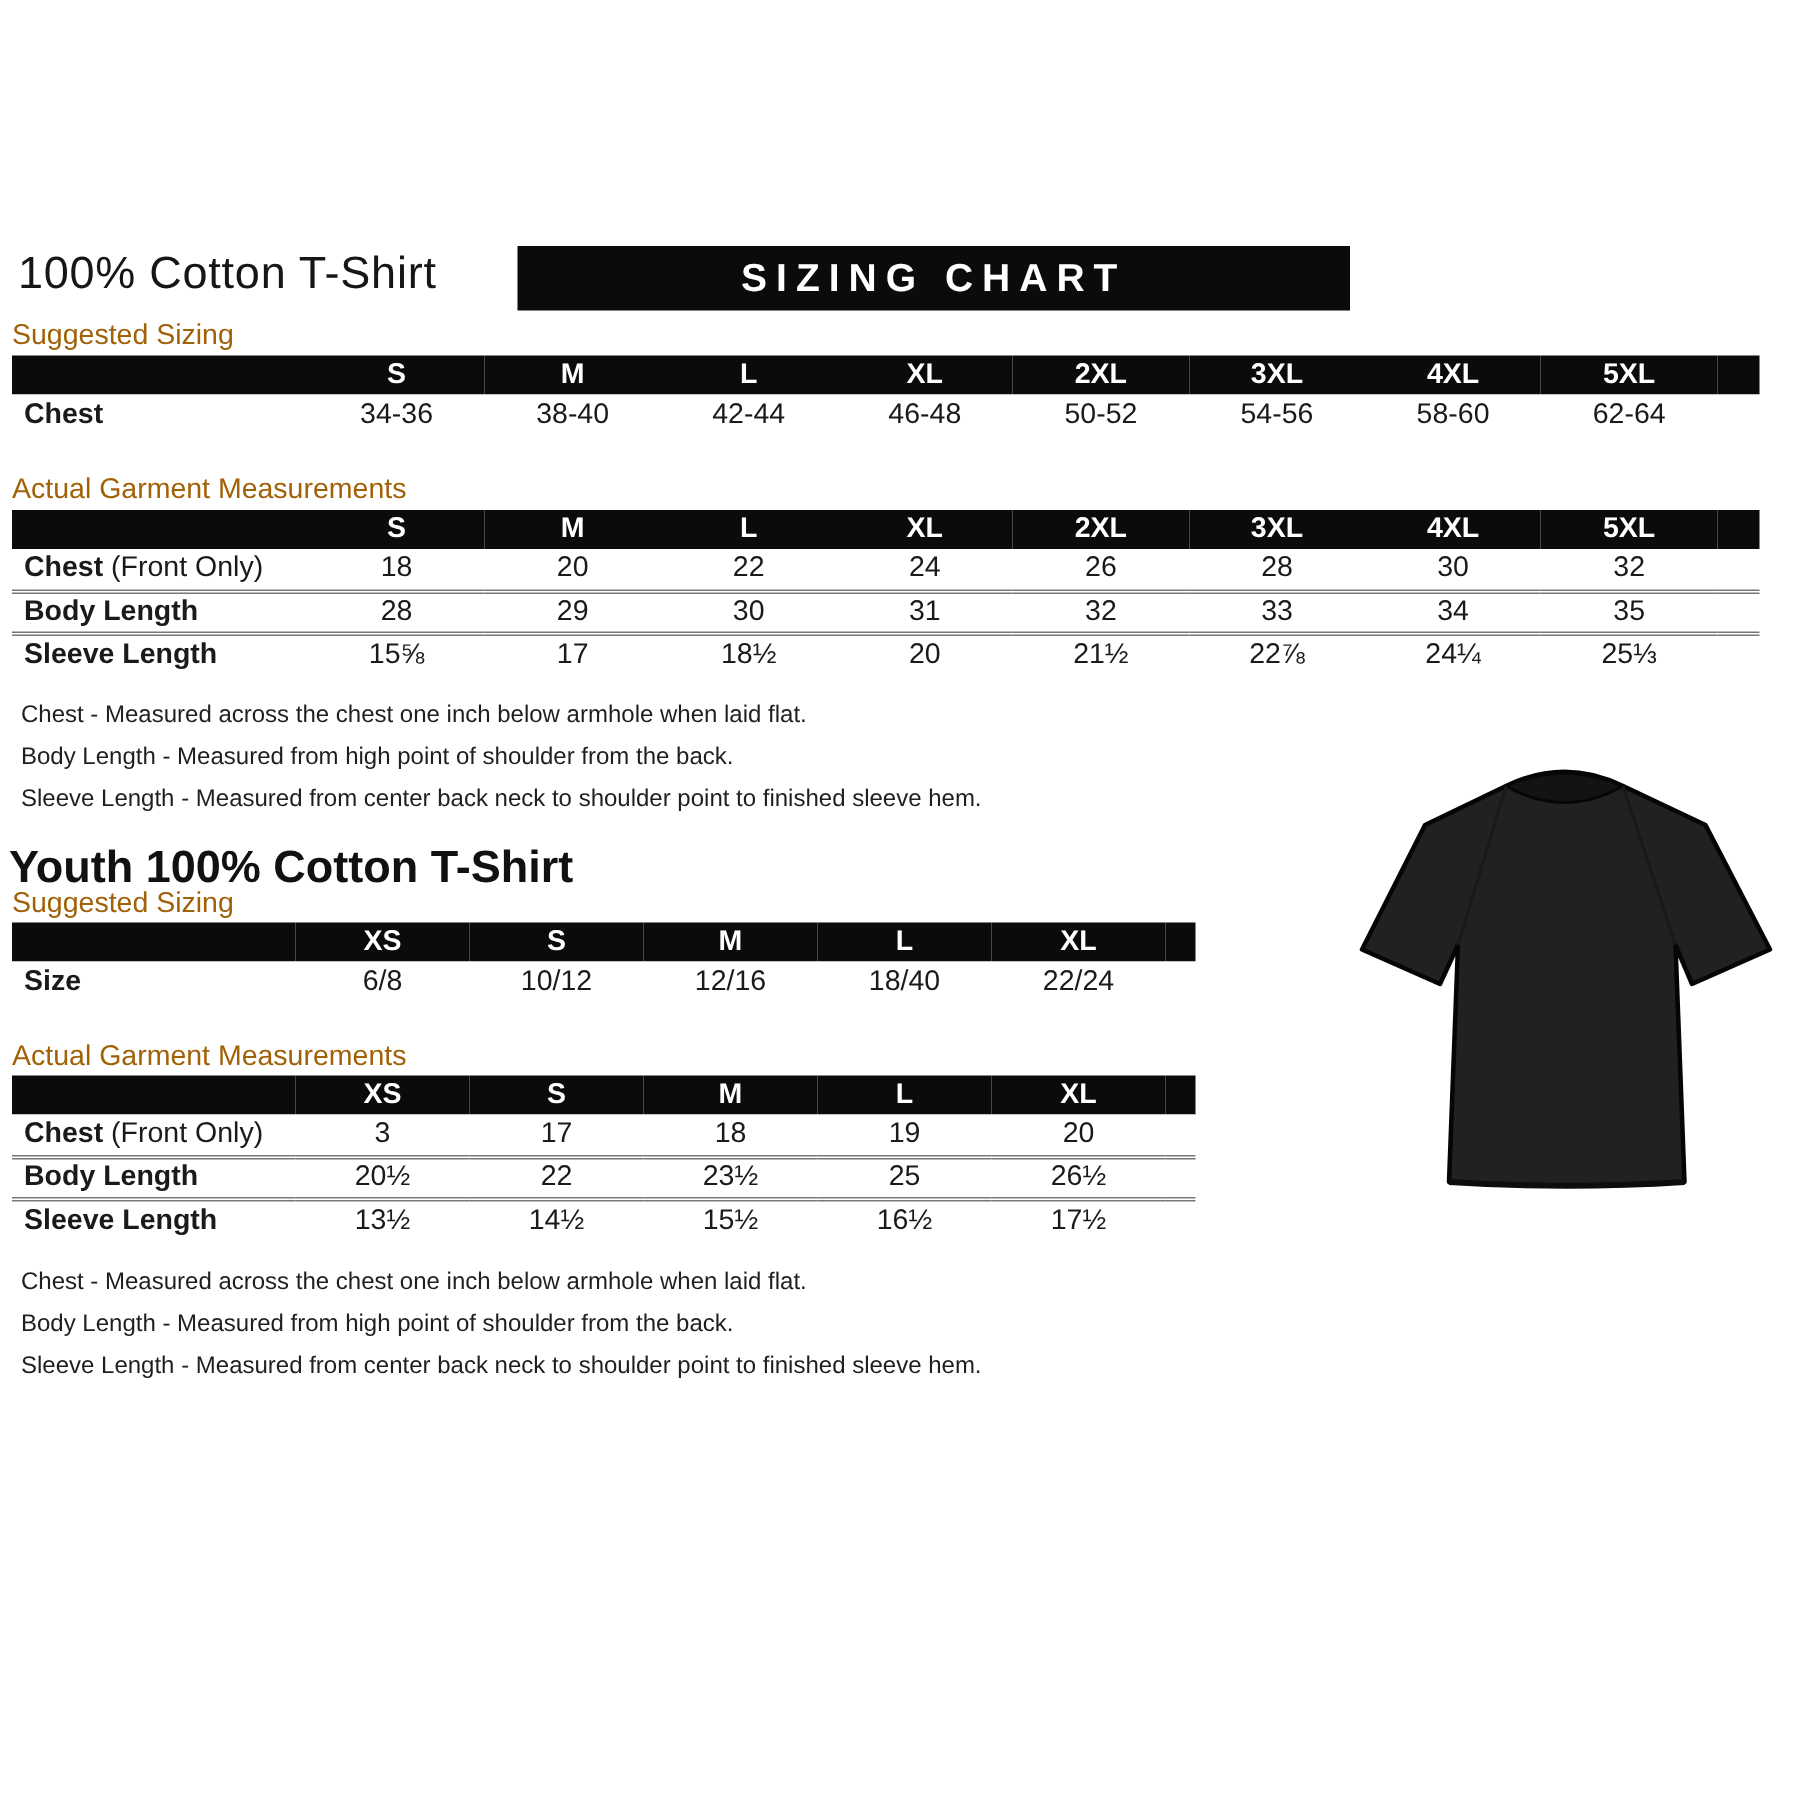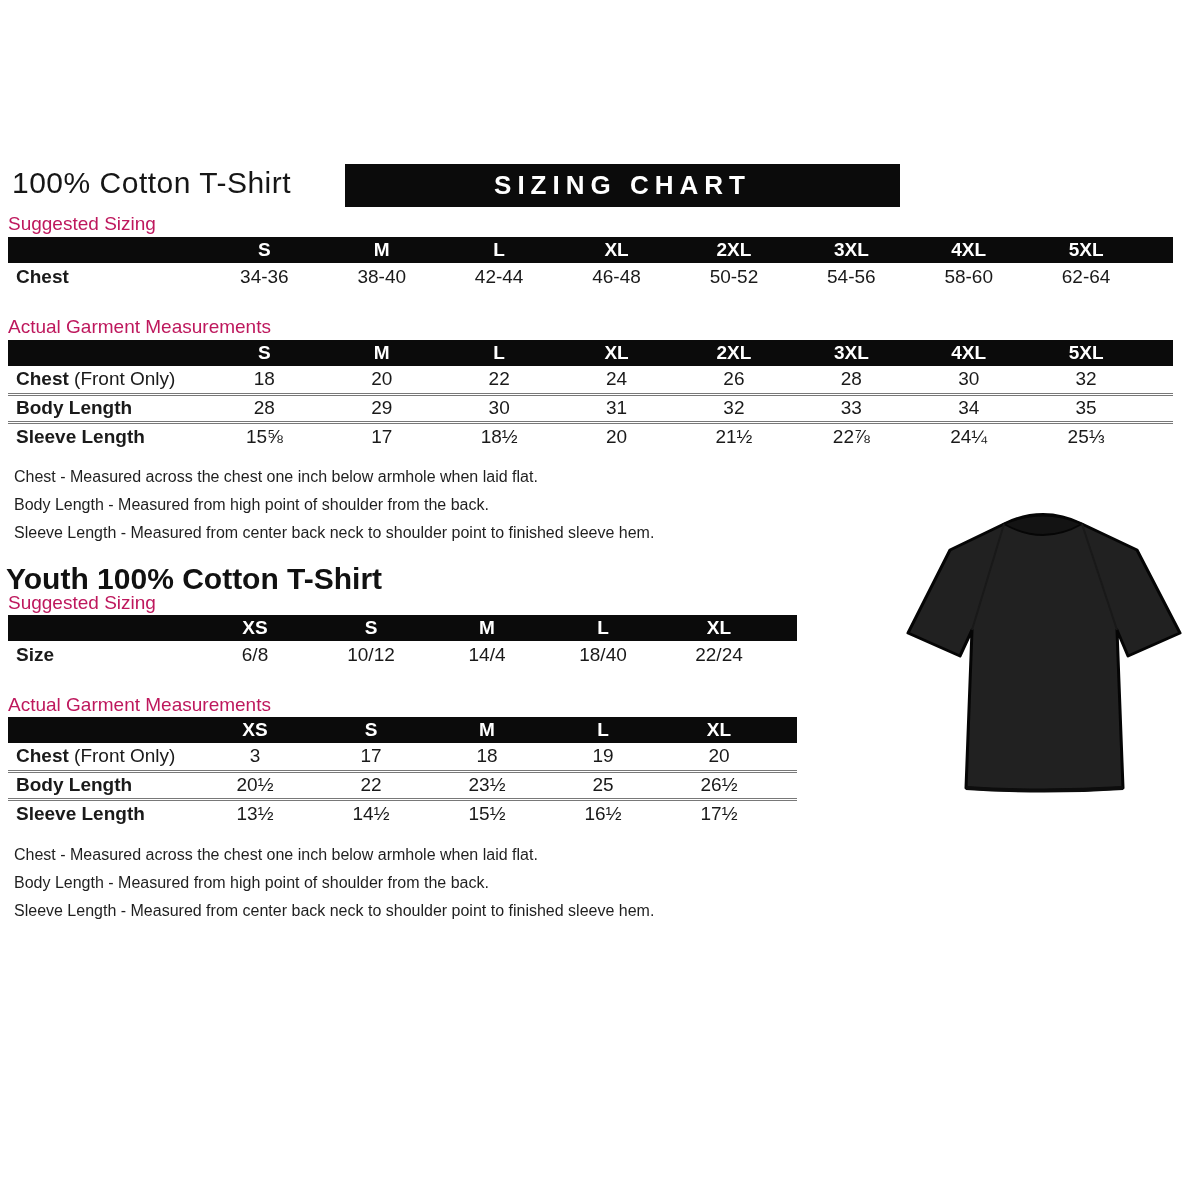--- a/index.html
+++ b/index.html
@@ -20,21 +20,21 @@
     font-size:30px; font-weight:400; color:#161616;
     letter-spacing:0.5px; white-space:nowrap;
   }
   .banner {
     left:345px; top:164px; width:555px; height:43px;
     background:#0b0b0b; color:#ffffff;
     display:flex; align-items:center; justify-content:center;
     font-size:26px; font-weight:700; letter-spacing:6px;
   }
   .section-label {
-    font-size:19px; color:#be185d; white-space:nowrap;
+    font-size:19px; color:#a16207; white-space:nowrap;
   }
   .youth-title {
     left:6px; top:546px;
     font-size:30px; font-weight:700; color:#111; white-space:nowrap;margin-top:16px;
   }
 
   table.size-table { border-collapse:collapse; table-layout:fixed; }
   table.size-table thead th {
     background:#0b0b0b; color:#ffffff;
     font-size:19px; font-weight:700;
@@ -217,21 +217,21 @@
           <th>L</th>
           <th>XL</th>
           <th></th>
         </tr>
       </thead>
       <tbody>
         <tr>
           <td class="label"><b>Size</b></td>
           <td>6/8</td>
           <td>10/12</td>
-          <td>14/4</td>
+          <td>12/16</td>
           <td>18/40</td>
           <td>22/24</td>
           <td></td>
         </tr>
       </tbody>
     </table>
 
   <div class="abs section-label" style="left:8px; top:694px;">Actual Garment Measurements</div>
 
   <table class="abs size-table youth-table" style="left:8px; top:717px;">

